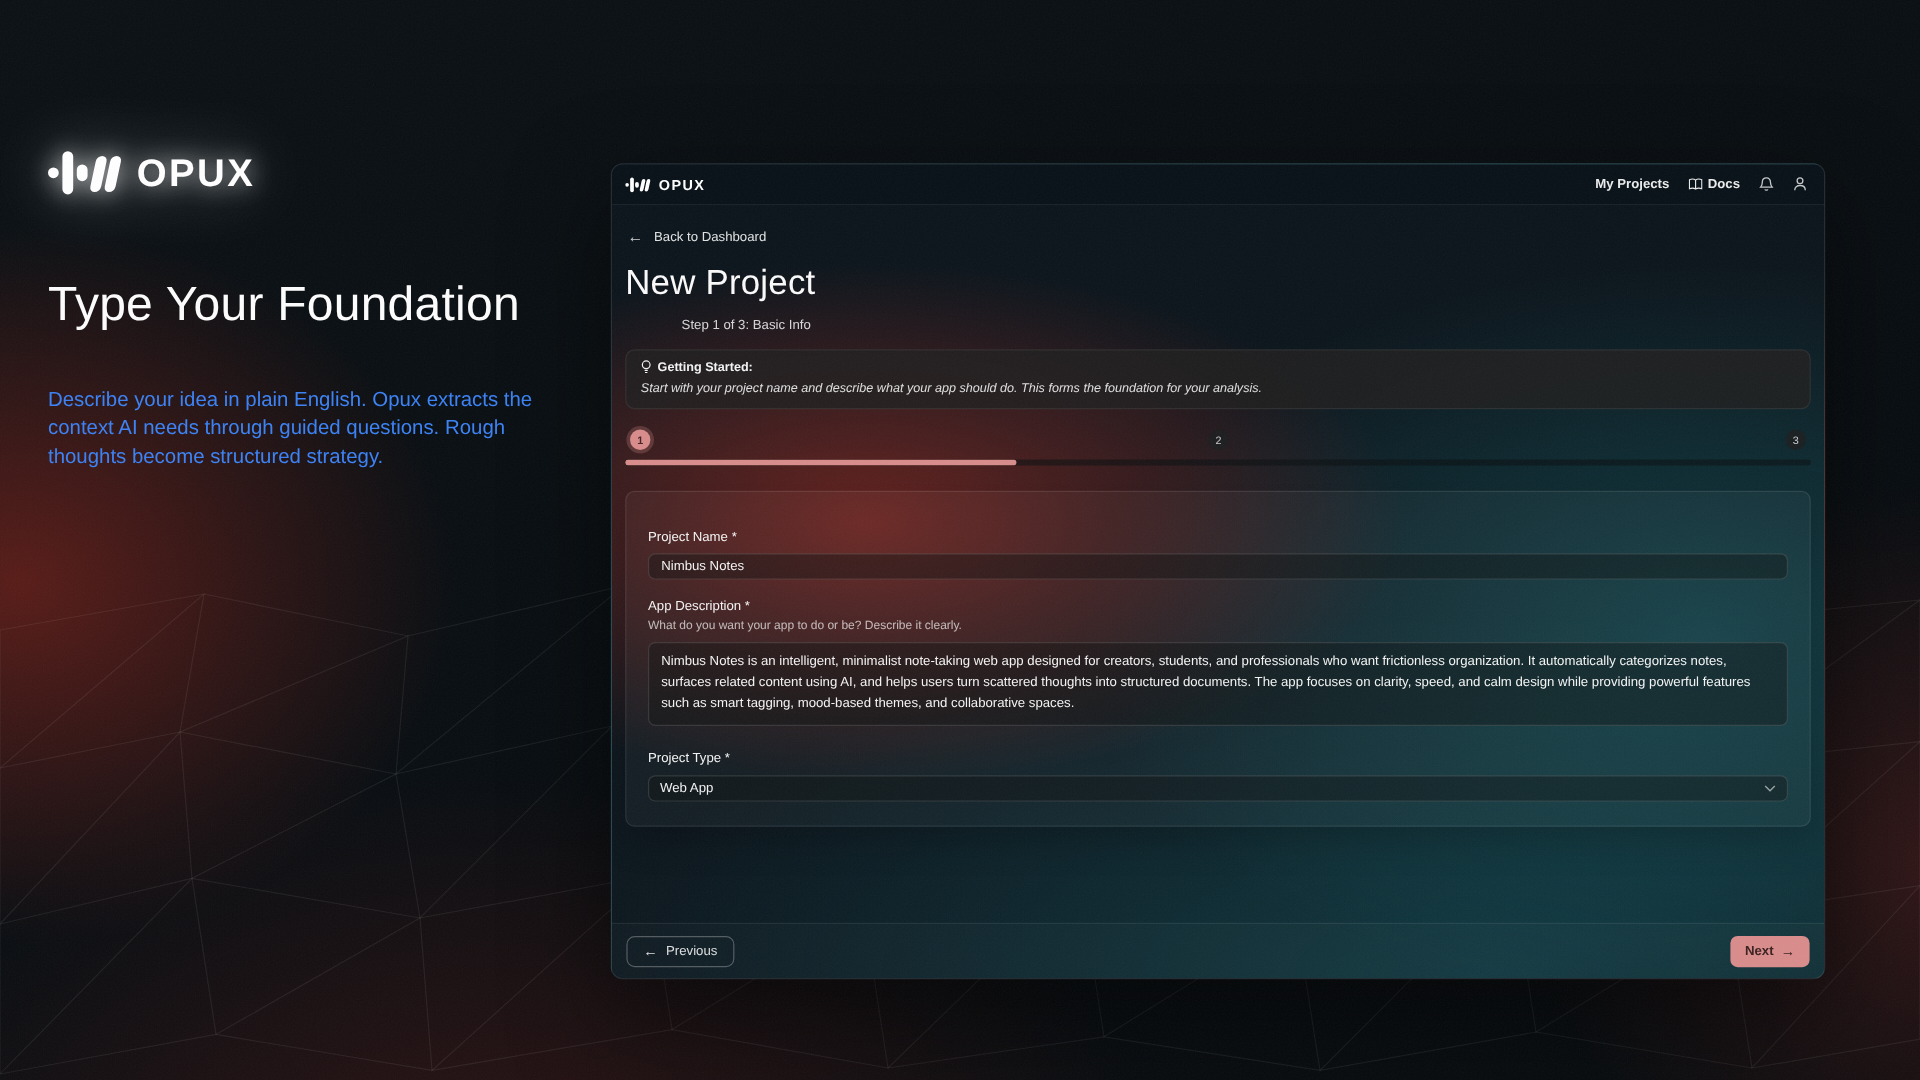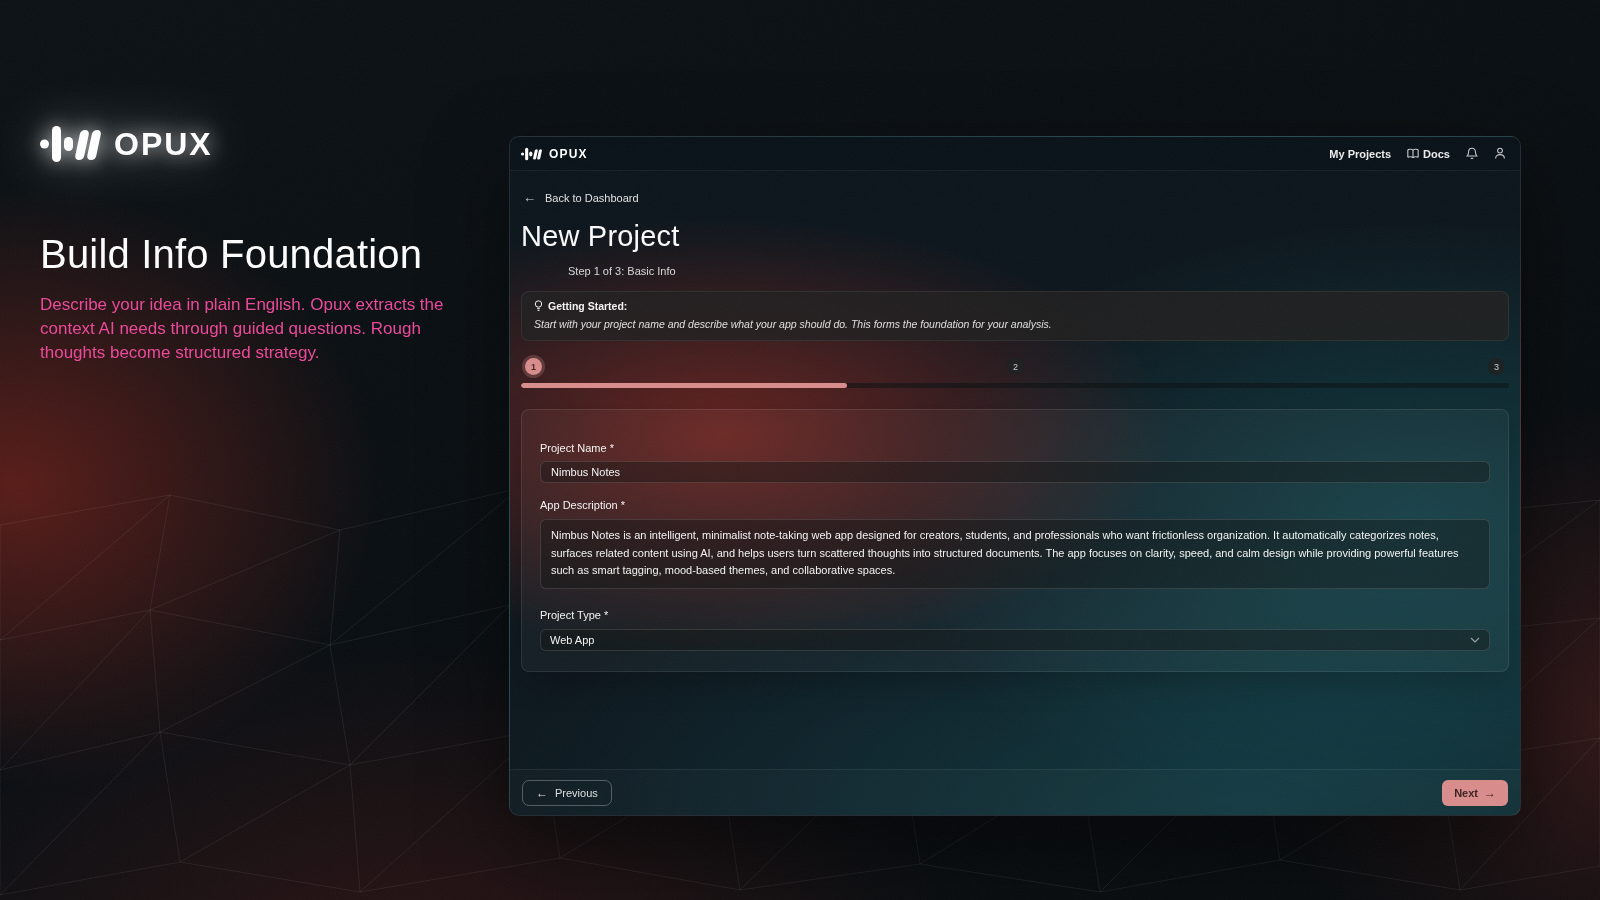--- a/index.html
+++ b/index.html
@@ -21,21 +21,21 @@
   .mesh .faint { stroke:rgba(255,255,255,.045); }
 
   .grain { position:absolute; inset:0; z-index:5; pointer-events:none; }
 
   
   .hero { position:absolute; left:40px; top:124px; width:440px; z-index:2; }
   .hero-logo { display:flex; align-items:center; gap:10px; filter:drop-shadow(0 0 10px rgba(255,255,255,.75)) drop-shadow(0 0 26px rgba(255,255,255,.35)); }
   .hero-logo svg { display:block; }
   .hero-logo .wordmark { font-size:32px; font-weight:800; letter-spacing:2px; color:#fff; }
   .hero-title { margin-top:68px; font-size:40px; font-weight:400; letter-spacing:.2px; color:#fdfdfd; }
-  .hero-desc { margin-top:16px; font-size:17px; line-height:1.42; color:#ec4899; font-weight:400; }
+  .hero-desc { margin-top:44px; font-size:17px; line-height:1.42; color:#3b82f6; font-weight:400; }
 
   
   .window {
     position:absolute; left:509px; top:136px; width:1012px; height:680px; z-index:3;
     border-radius:10px; border:1px solid rgba(255,255,255,.10);
     box-shadow:0 30px 80px rgba(0,0,0,.55);
     overflow:hidden;
     background:
       radial-gradient(ellipse 640px 310px at 21% 44%, rgba(161,43,33,.62), rgba(161,43,33,0) 70%),
       radial-gradient(ellipse 720px 430px at 90% 58%, rgba(23,102,110,.50), rgba(23,102,110,0) 72%),
@@ -146,21 +146,21 @@
       <circle cx="4.5" cy="20" r="4.5" fill="#fff"></circle>
       <rect x="12" y="2" width="9" height="36" rx="4.5" fill="#fff"></rect>
       <rect x="24" y="13" width="9" height="14" rx="4.5" fill="#fff"></rect>
       <g transform="skewX(-12)">
         <rect x="42" y="6" width="9" height="30" rx="4.5" fill="#fff"></rect>
         <rect x="54" y="6" width="9" height="30" rx="4.5" fill="#fff"></rect>
       </g>
     </svg>
     <span class="wordmark">OPUX</span>
   </div>
-  <div class="hero-title">Build Info Foundation</div>
+  <div class="hero-title">Type Your Foundation</div>
   <div class="hero-desc">Describe your idea in plain English. Opux extracts the context AI needs through guided questions. Rough thoughts become structured strategy.</div>
 </div>
 
 <div class="window">
 
   <div class="win-nav">
     <div class="win-brand">
       <svg width="22" height="14" viewBox="0 0 64 40">
         <circle cx="4.5" cy="20" r="4.5" fill="#fff"></circle>
         <rect x="12" y="2" width="9" height="36" rx="4.5" fill="#fff"></rect>
@@ -224,20 +224,21 @@
     <div class="progress-track">
       <div class="progress-fill" style="width: 33%;"></div>
     </div>
 
     <div class="form-card">
 
       <div class="field-label">Project Name *</div>
       <input class="text-input" type="text" value="Nimbus Notes" style="">
 
       <div class="field-label">App Description *</div>
+      <div class="field-helper">What do you want your app to do or be? Describe it clearly.</div>
       <textarea class="text-area" style="">Nimbus Notes is an intelligent, minimalist note-taking web app designed for creators, students, and professionals who want frictionless organization. It automatically categorizes notes, surfaces related content using AI, and helps users turn scattered thoughts into structured documents. The app focuses on clarity, speed, and calm design while providing powerful features such as smart tagging, mood-based themes, and collaborative spaces.</textarea>
 
       <div class="field-label">Project Type *</div>
       <div class="select-box">
         <span>Web App</span>
         <svg class="chev" width="10" height="6" viewBox="0 0 10 6">
           <polyline points="1,1 5,5 9,1" fill="none" stroke="#fff" stroke-width="1.2"></polyline>
         </svg>
       </div>
     </div>

